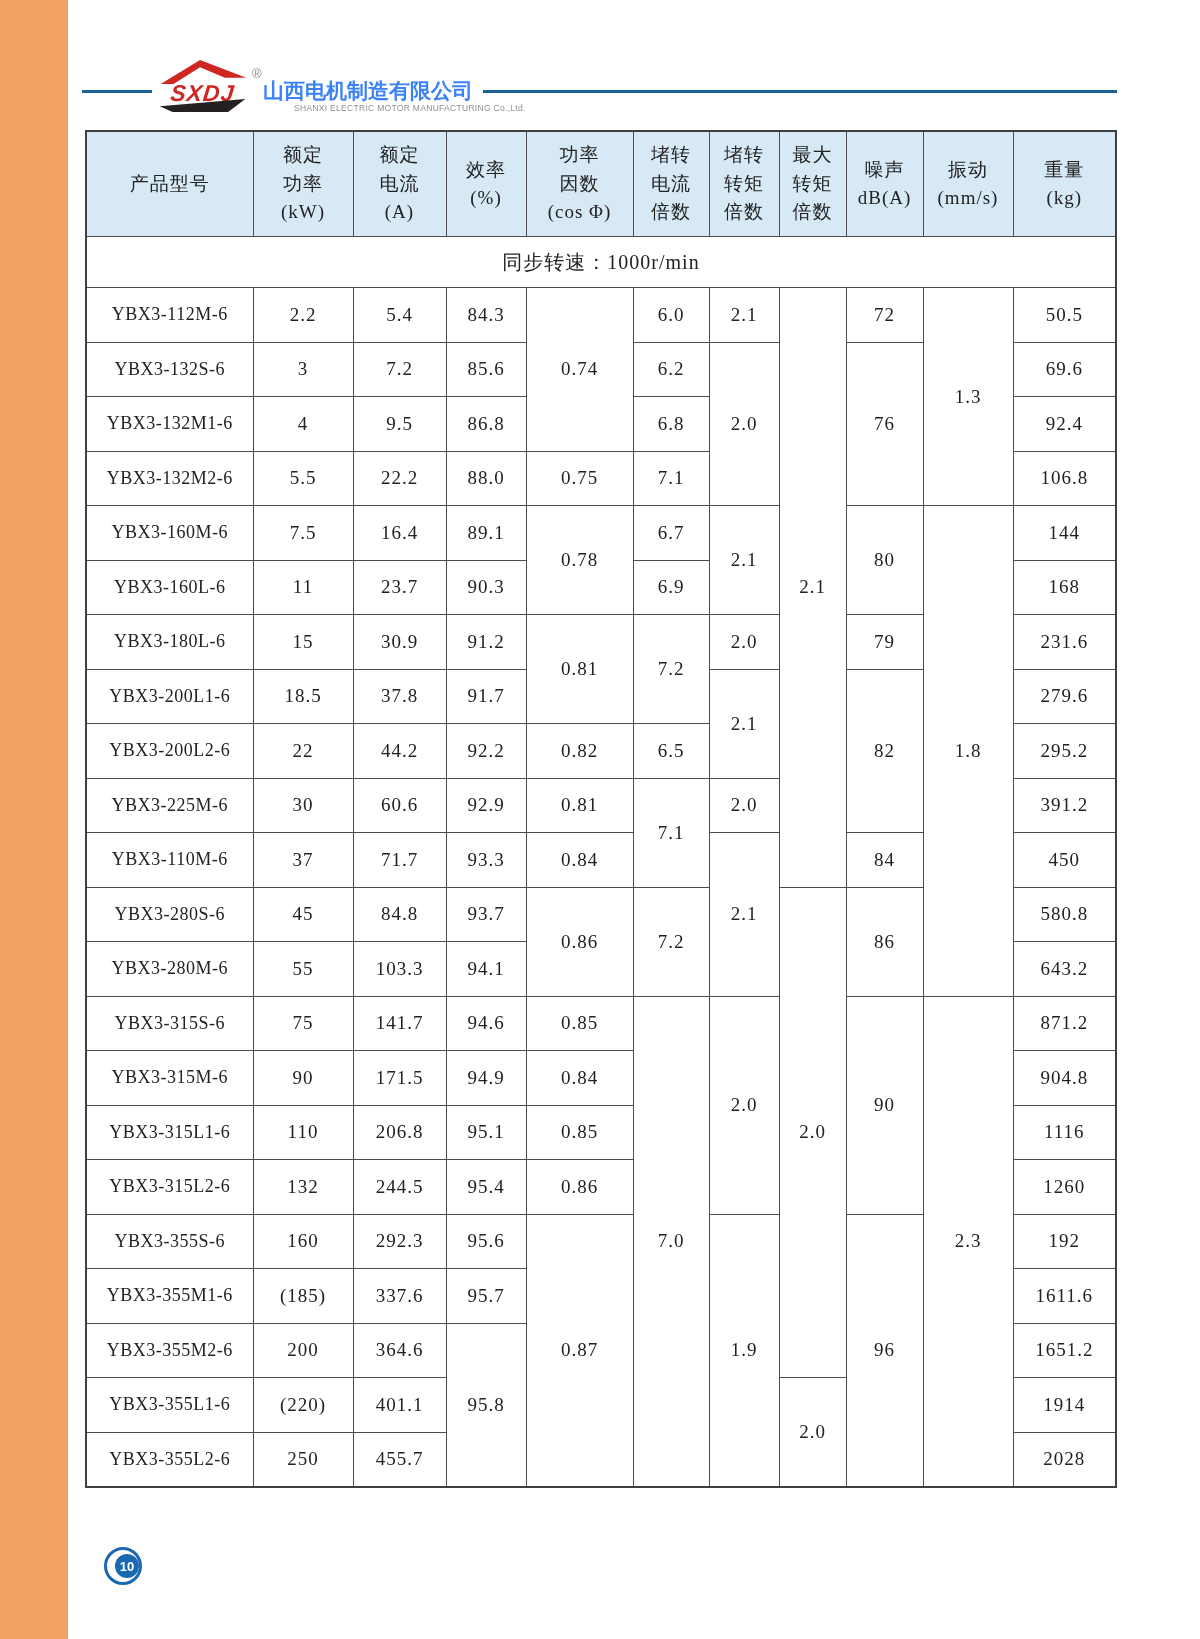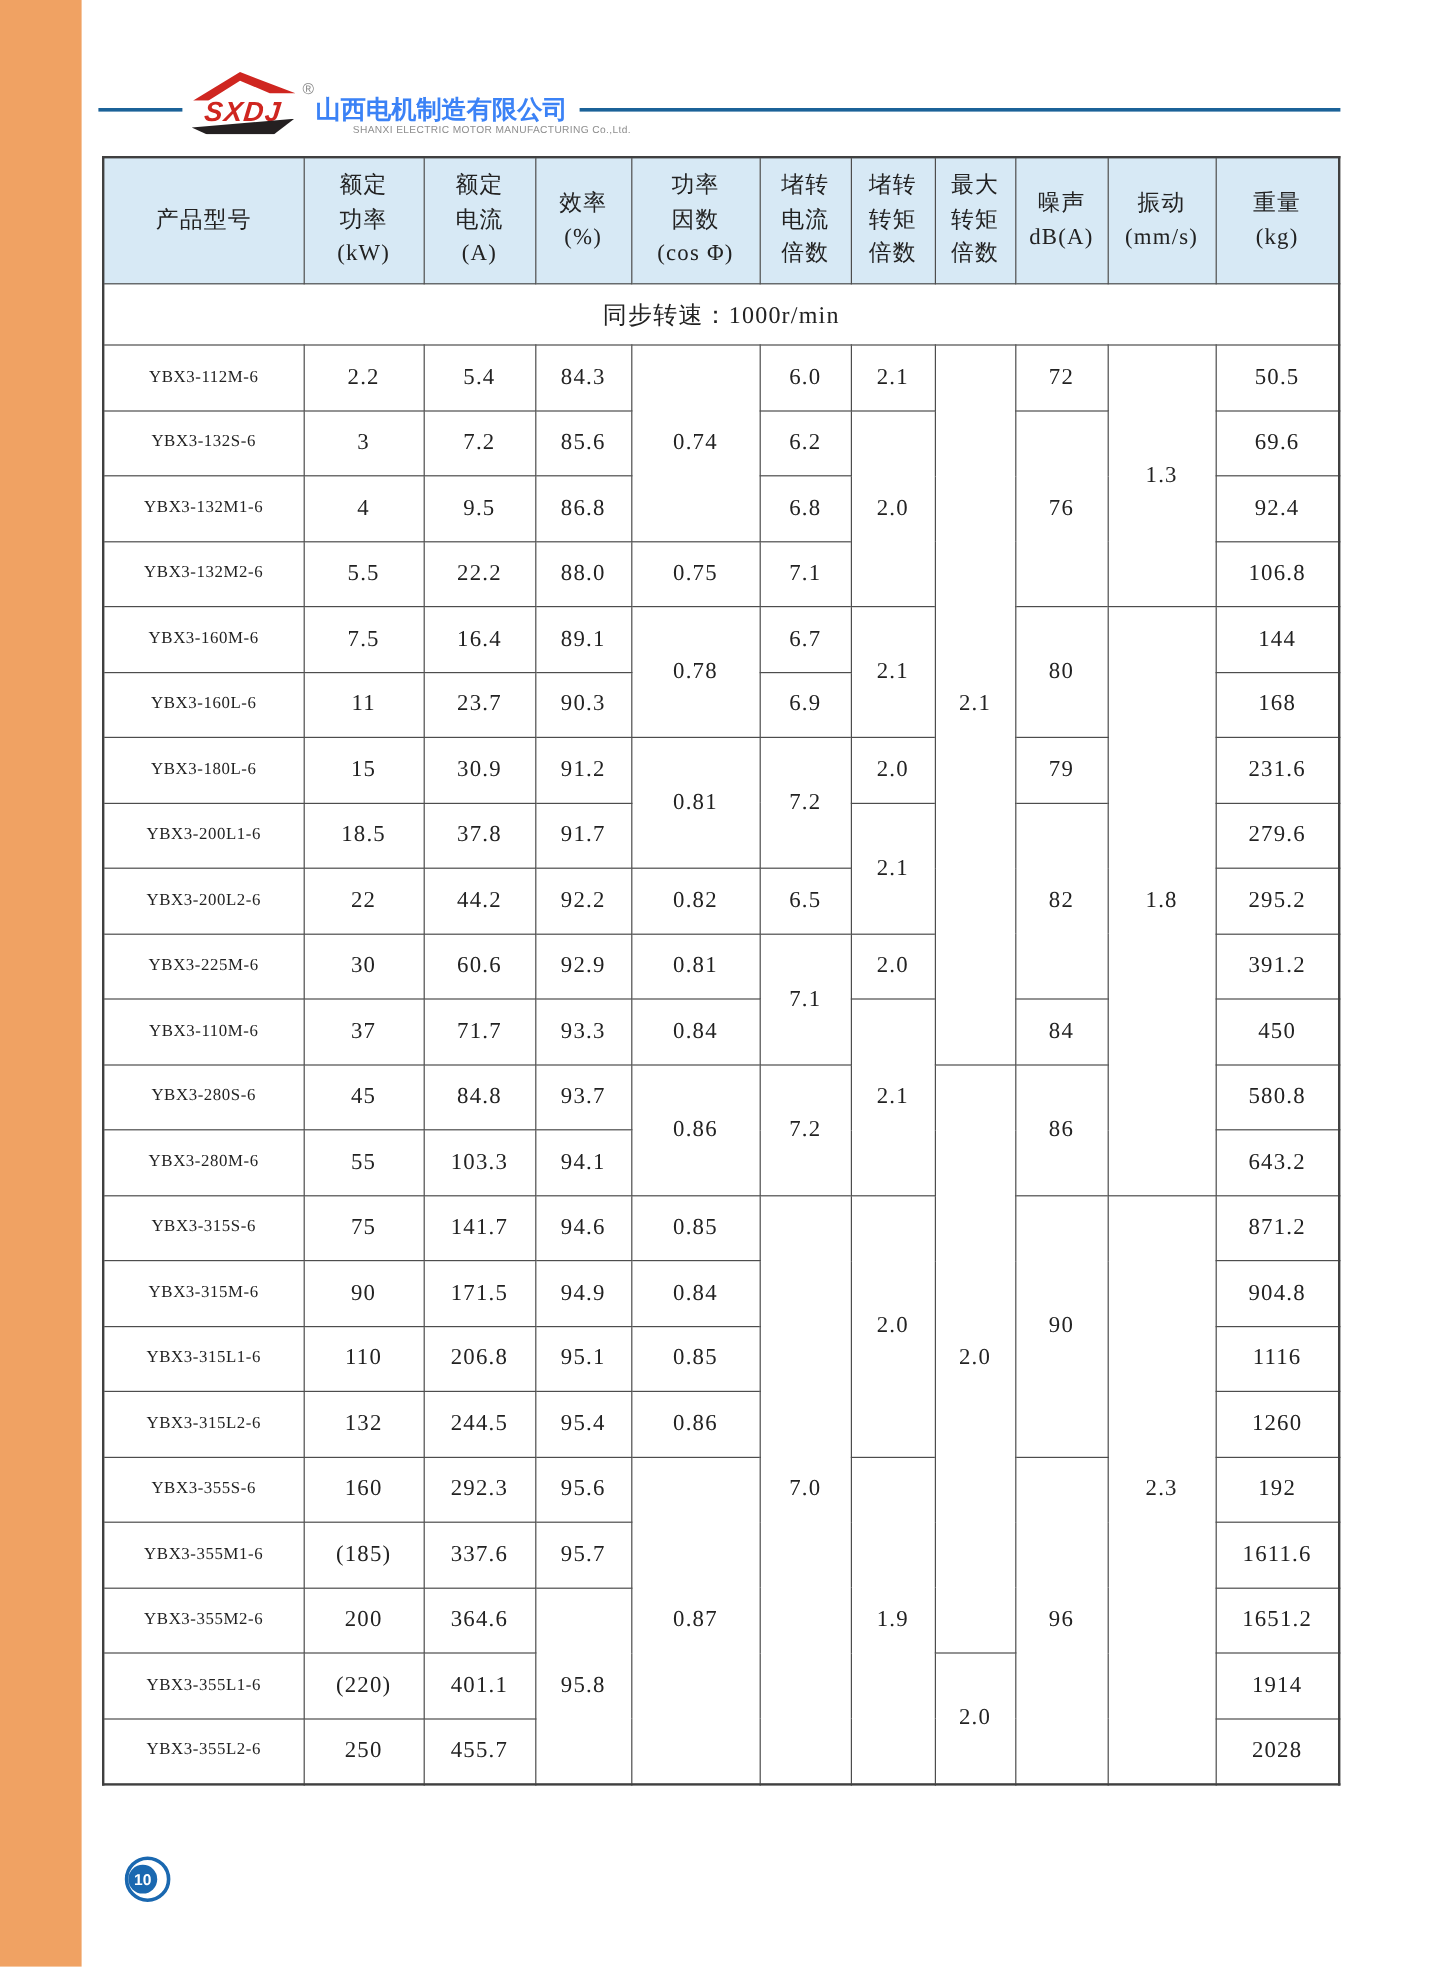--- a/index.html
+++ b/index.html
@@ -38,26 +38,26 @@
   
   .spec-table { position:absolute; left:85px; top:130px; width:1032px;
     border-collapse:collapse; table-layout:fixed; color:#222222;
     border:2px solid #404040; }
   .spec-table th, .spec-table td { border:1px solid #4d4d4d; padding:0;
     text-align:center; vertical-align:middle; }
   .spec-table th { height:104px; background:#d7e9f5; font-weight:400; font-size:19px;
     line-height:1.5; letter-spacing:1px; }
   .spec-table td { font-size:19px; letter-spacing:1px; height:53.5px; background:#ffffff; }
   .speed-cell { height:50px !important; font-size:20px !important; }
-  td.model-cell { font-size:14px; letter-spacing:0.5px; }
+  td.model-cell { font-size:18px; letter-spacing:0.5px; }
 
   
   .page-badge { position:absolute; left:104px; top:1547px; width:38px; height:38px;
     box-sizing:border-box; border:3px solid #1a68b0; border-radius:50%; background:#ffffff;
-    display:flex; align-items:center; justify-content:flex-start; }
+    display:flex; align-items:center; justify-content:flex-end; }
   .page-badge-inner { width:24px; height:24px; border-radius:50%; background:#1a68b0;
     color:#ffffff; display:flex; align-items:center; justify-content:center;
     font-family:"Liberation Sans","DejaVu Sans",sans-serif; font-weight:700; font-size:13px; }
 </style>
 </head>
 <body>
 
 <div class="stripe"></div>
 
 <div>

